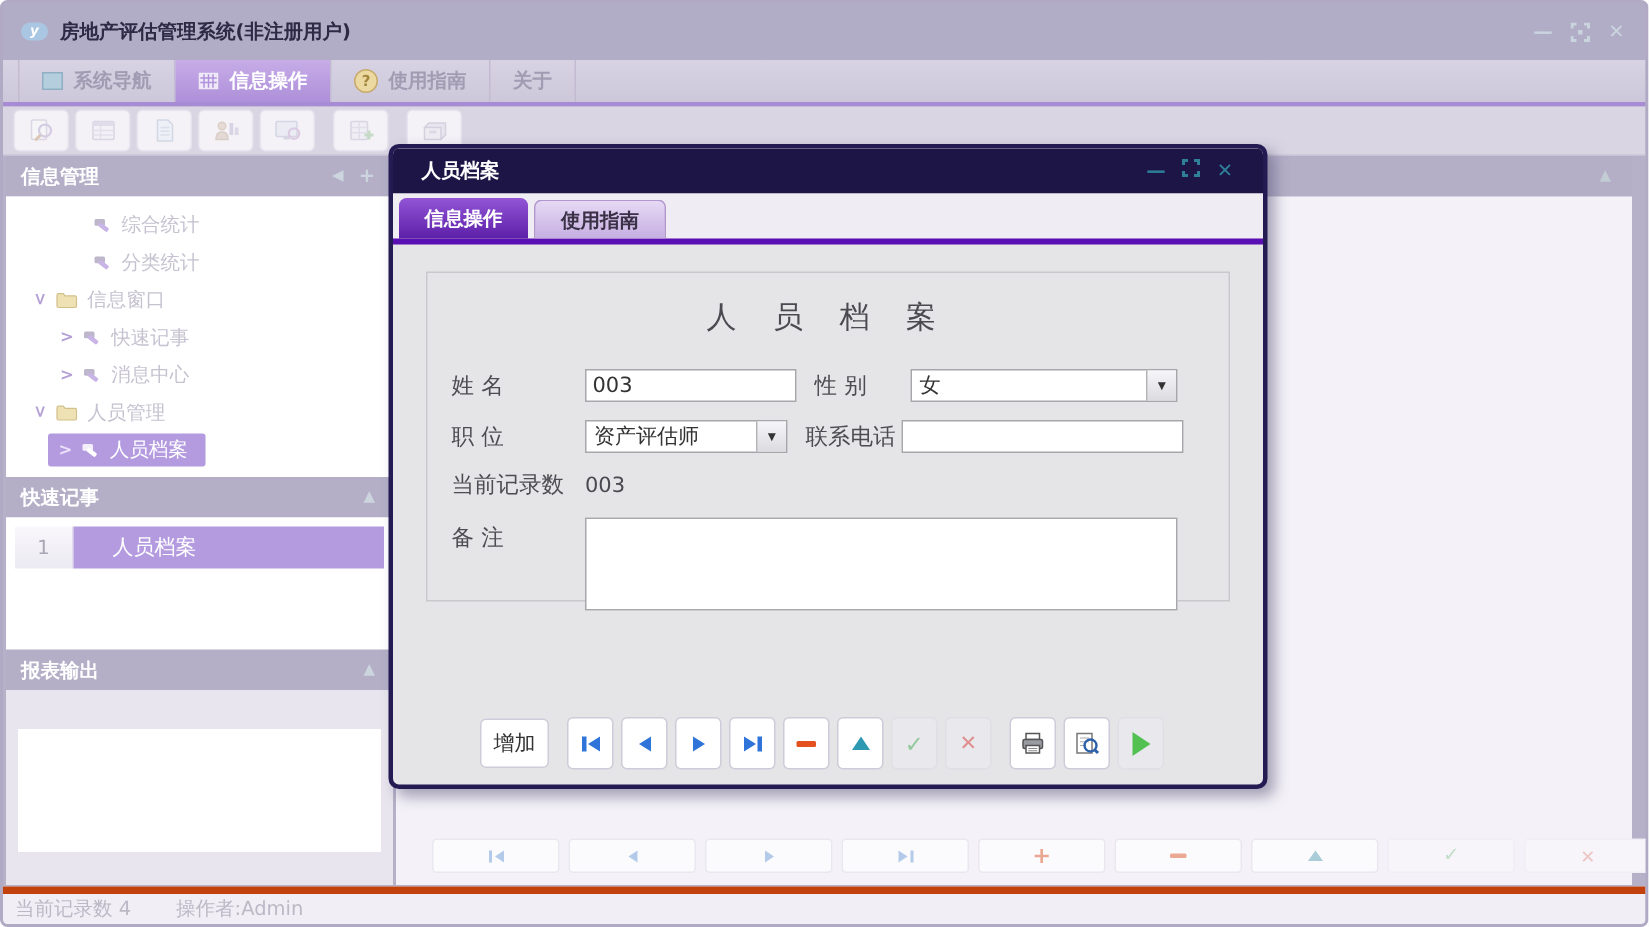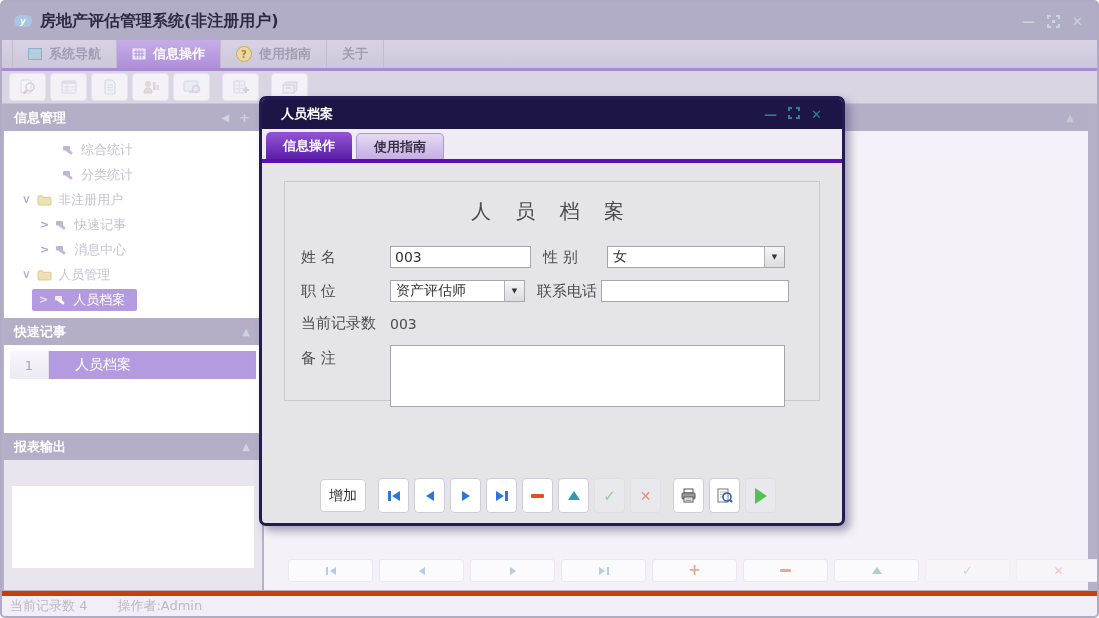--- a/index.html
+++ b/index.html
@@ -4,21 +4,21 @@
 <style>
   html,body{margin:0;padding:0;}
   body{width:1099px;height:618px;font-family:"DejaVu Sans","Liberation Sans",sans-serif;}
   .window{position:relative;width:1095px;height:614px;border:2px solid #b0aac4;border-radius:5px;
           background:#b6b0c8;overflow:hidden;}
 
   
   .titlebar{position:absolute;left:0;top:0;right:0;height:38px;background:#b2adc6;display:flex;align-items:center;}
   .logo{width:18px;height:12px;background:#a9c7e2;border-radius:7px;margin:0 8px 0 12px;
         display:flex;align-items:center;justify-content:center;color:#fff;font-size:9px;font-weight:bold;font-style:italic;}
-  .apptitle{font-size:16px;font-weight:bold;color:#2e2944;}
+  .apptitle{font-size:13px;font-weight:bold;color:#2e2944;}
   .wctrl{margin-left:auto;display:flex;align-items:center;gap:12px;padding-right:14px;color:#c9d4de;}
   .wctrl .g{font-size:13px;font-weight:bold;cursor:default;line-height:1;}
   .restore-svg{display:block;}
 
   
   .tabbar{position:absolute;left:0;top:38px;right:0;height:28px;background:linear-gradient(#d7d3e3,#ccc7da);
           display:flex;align-items:stretch;padding-left:10px;}
   .mtab{display:flex;align-items:center;padding:0 15px;font-size:13px;font-weight:bold;color:#a29cb3;
         border-right:1px solid #c2bbd2;}
   .mtab:first-child{border-left:1px solid #c2bbd2;}
@@ -249,21 +249,21 @@
       </span>
       <span>分类统计</span>
     </div>
     <div class="trow ind-folder">
       <span class="chev down">&gt;</span>
       <span class="ticon">
         <svg width="15" height="12">
             <path d="M1 3 Q1 1.8 2 1.8 h3.2 l1.2 1.5 H13 q1 0 1 1 V10 q0 1 -1 1 H2 Q1 11 1 10 Z" fill="#eee2b4" stroke="#d2bf8a" stroke-width="0.8"></path>
           </svg>
       </span>
-      <span>非注册用户</span>
+      <span>信息窗口</span>
     </div>
     <div class="trow ind-leaf">
       <span class="chev">&gt;</span>
       <span class="ticon">
         <svg width="13" height="13">
             <rect x="1" y="3" width="7" height="4.5" rx="1" fill="#beb7cc"></rect>
             <rect x="5" y="5" width="7.5" height="3" rx="1" fill="#c9b4e6" transform="rotate(38 5 5)"></rect>
           </svg>
       </span>
       <span>快速记事</span>

